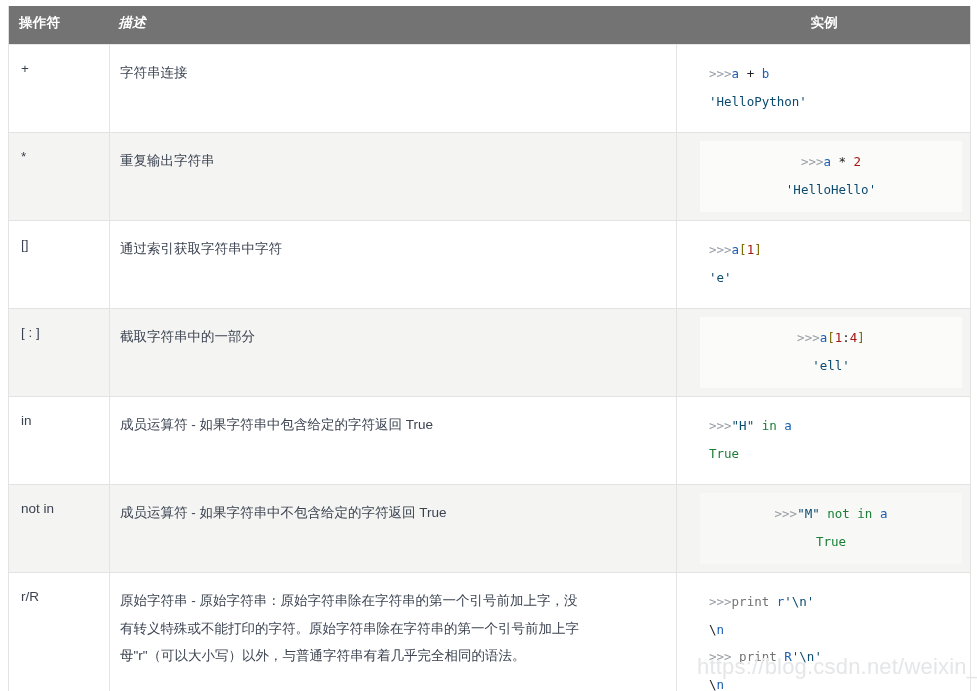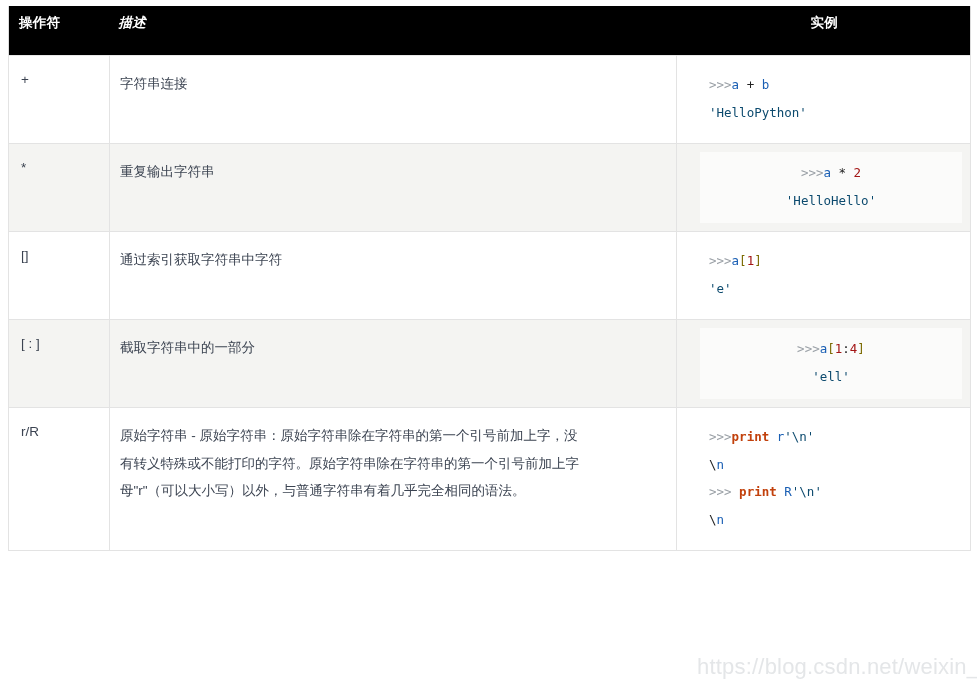--- a/index.html
+++ b/index.html
@@ -31,26 +31,26 @@
     table-layout: fixed;
     border: 1px solid #dcdcdc;
     border-top: none;
   }
 
   table.op-table col.c-op    { width: 101px; }
   table.op-table col.c-desc  { width: 567px; }
   table.op-table col.c-ex    { width: 294px; }
 
   thead th {
-    background: #000000;
+    background: #737373;
     color: #ffffff;
     font-weight: bold;
     font-size: 13.5px;
     text-align: left;
-    padding: 8px 10px 23px 10px;
+    padding: 8px 10px 12px 10px;
     border: none;
     vertical-align: middle;
     letter-spacing: 0.2px;
   }
   thead th.th-op   { padding-left: 10px; }
   thead th.th-desc { padding-left: 9px; font-style: italic; }
   thead th.th-ex   { padding-left: 12px; text-align: center; }
 
   tbody td {
     border: 1px solid #e3e3e3;
@@ -93,21 +93,21 @@
   .code-line { display: block; }
 
   .tok-prompt { color: #9aa0a6; }
   .tok-var    { color: #1a5fb4; }
   .tok-op     { color: #222222; }
   .tok-num    { color: #a31515; }
   .tok-str    { color: #0c4a6e; }
   .tok-kw     { color: #1a7f37; }
   .tok-bool   { color: #1a7f37; }
   .tok-brkt   { color: #7a6a00; }
-  .tok-fn     { color: #c2410c; font-weight: bold; }
+  .tok-fn     { color: #737373; }
   .tok-esc    { color: #1a5fb4; }
   .tok-plain  { color: #222222; }
 
   .desc-line { display: block; }
 
   .watermark {
     position: absolute;
     left: 697px;
     top: 654px;
     font-size: 22px;
@@ -167,20 +167,38 @@
         <tr class="alt">
           <td class="cell-op">[ : ]</td>
           <td class="cell-desc">
             <span class="desc-line">截取字符串中的一部分</span>
           </td>
           <td class="cell-ex">
             <div class="code-box"><span class="code-line"><span class="tok-prompt">&gt;&gt;&gt;</span><span class="tok-var">a</span><span class="tok-brkt">[</span><span class="tok-num">1</span><span class="tok-op">:</span><span class="tok-num">4</span><span class="tok-brkt">]</span></span><span class="code-line"><span class="tok-str">'ell'</span></span></div>
           </td>
         </tr>
         <tr>
+          <td class="cell-op">in</td>
+          <td class="cell-desc">
+            <span class="desc-line">成员运算符 - 如果字符串中包含给定的字符返回 True</span>
+          </td>
+          <td class="cell-ex">
+            <div class="code-box"><span class="code-line"><span class="tok-prompt">&gt;&gt;&gt;</span><span class="tok-str">"H"</span><span class="tok-plain"> </span><span class="tok-kw">in</span><span class="tok-plain"> </span><span class="tok-var">a</span></span><span class="code-line"><span class="tok-bool">True</span></span></div>
+          </td>
+        </tr>
+        <tr class="alt alt-light">
+          <td class="cell-op">not in</td>
+          <td class="cell-desc">
+            <span class="desc-line">成员运算符 - 如果字符串中不包含给定的字符返回 True</span>
+          </td>
+          <td class="cell-ex">
+            <div class="code-box"><span class="code-line"><span class="tok-prompt">&gt;&gt;&gt;</span><span class="tok-str">"M"</span><span class="tok-plain"> </span><span class="tok-kw">not in</span><span class="tok-plain"> </span><span class="tok-var">a</span></span><span class="code-line"><span class="tok-bool">True</span></span></div>
+          </td>
+        </tr>
+        <tr>
           <td class="cell-op">r/R</td>
           <td class="cell-desc">
             <span class="desc-line">原始字符串 - 原始字符串：原始字符串除在字符串的第一个引号前加上字，没</span>
             <span class="desc-line">有转义特殊或不能打印的字符。原始字符串除在字符串的第一个引号前加上字</span>
             <span class="desc-line">母"r"（可以大小写）以外，与普通字符串有着几乎完全相同的语法。</span>
           </td>
           <td class="cell-ex">
             <div class="code-box"><span class="code-line"><span class="tok-prompt">&gt;&gt;&gt;</span><span class="tok-fn">print</span><span class="tok-plain"> </span><span class="tok-var">r</span><span class="tok-str">'\n'</span></span><span class="code-line"><span class="tok-plain">\</span><span class="tok-esc">n</span></span><span class="code-line"><span class="tok-prompt">&gt;&gt;&gt; </span><span class="tok-fn">print</span><span class="tok-plain"> </span><span class="tok-var">R</span><span class="tok-str">'\n'</span></span><span class="code-line"><span class="tok-plain">\</span><span class="tok-esc">n</span></span></div>
           </td>
         </tr>

